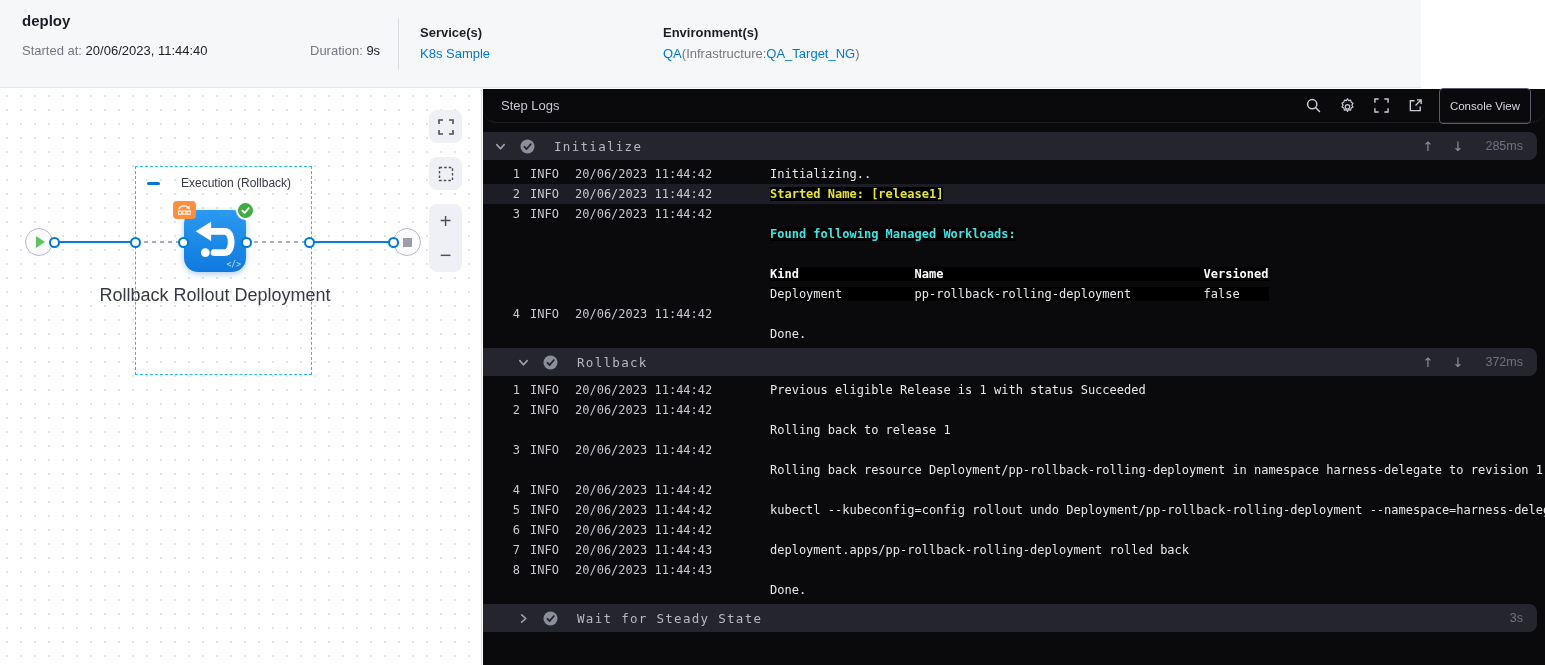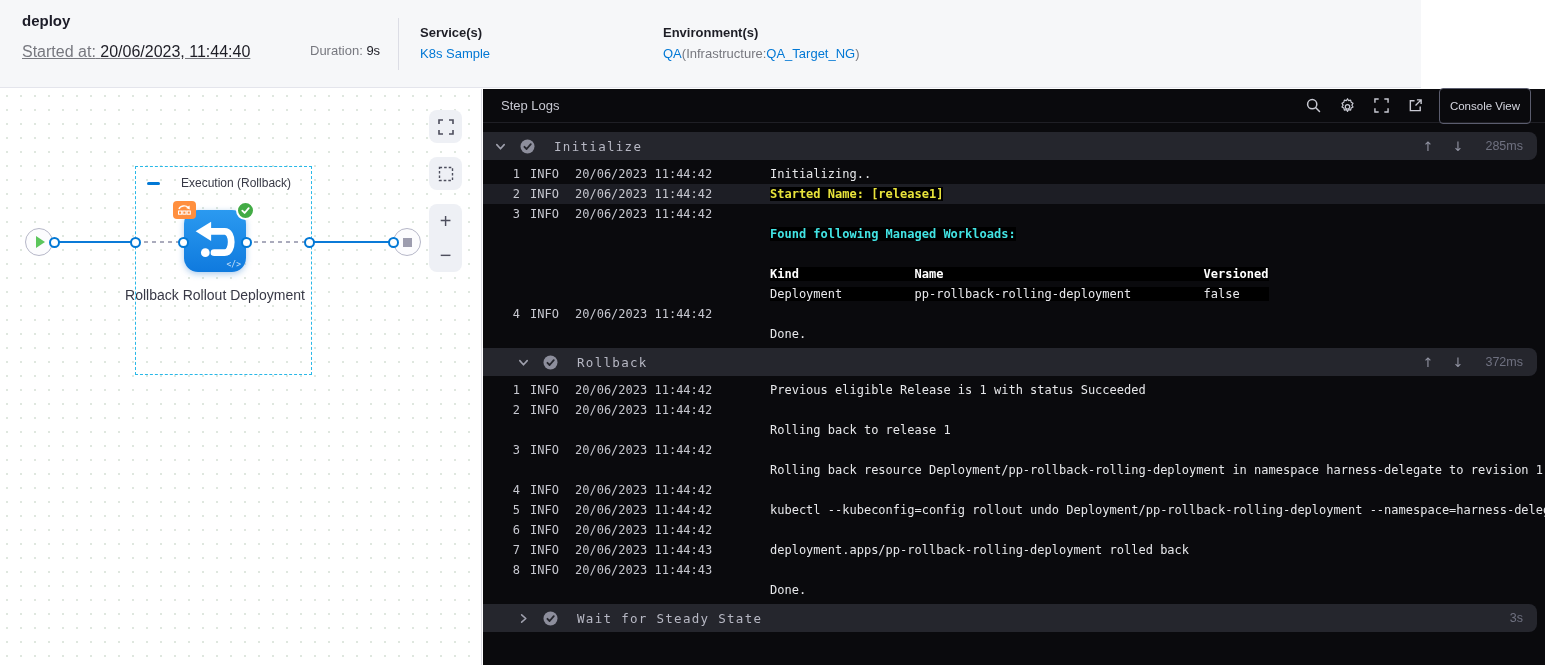--- a/index.html
+++ b/index.html
@@ -3,21 +3,21 @@
 <meta charset="utf-8">
 <style>
   * { margin:0; padding:0; box-sizing:border-box; }
   html,body { width:1545px; height:665px; overflow:hidden; background:#fff;
     font-family:"Liberation Sans","DejaVu Sans",sans-serif; }
 
   
   .top-header { position:absolute; left:0; top:0; width:1421px; height:88px;
     background:#f6f7f9; border-bottom:1px solid #e4e5ec; }
   .th-title { position:absolute; left:22px; top:12px; font-size:15px; font-weight:bold; color:#1c1c28; }
-  .th-started { position:absolute; left:22px; top:43px; font-size:16px; color:#77787f;text-decoration:underline; }
+  .th-started { position:absolute; left:22px; top:43px; font-size:13px; color:#77787f; }
   .th-started b, .th-duration b { color:#1e1e26; font-weight:normal; }
   .th-duration { position:absolute; left:310px; top:43px; font-size:13px; color:#77787f; }
   .th-divider { position:absolute; left:398px; top:18px; width:1px; height:52px; background:#dcdde5; }
   .th-col-label { font-size:13px; font-weight:600; color:#1e1e26; margin-bottom:6px; }
   .th-col { position:absolute; top:25px; font-size:13px; }
   .th-col.services { left:420px; }
   .th-col.environments { left:663px; }
   .link { color:#0278d5; cursor:pointer; }
   .muted { color:#77787f; }
 
@@ -46,33 +46,33 @@
   .stop-sq { width:9px; height:9px; background:#9d9daf; }
 
   .step-node { position:absolute; left:184px; top:121px; width:62px; height:62px; border-radius:14px;
     background:linear-gradient(180deg,#2b9af0,#0f7ade); box-shadow:0 2px 6px rgba(20,110,200,.35); }
   .step-node .code-glyph { position:absolute; right:5px; bottom:3px; font-size:8px; color:rgba(255,255,255,.75); font-family:"DejaVu Sans Mono",monospace; }
   .badge-rollout { position:absolute; left:-11px; top:-9px; width:23px; height:18px; background:#ff8f3e; border-radius:4px;
     display:flex; align-items:center; justify-content:center; }
   .badge-check { position:absolute; right:-9px; top:-9px; width:19px; height:19px; border-radius:50%;
     background:#42ab45; border:2px solid #fff; display:flex; align-items:center; justify-content:center; }
   .node-caption { position:absolute; left:84px; top:196px; width:262px; text-align:center;
-    font-size:14px; line-height:21px; color:#383946; }
+    font-size:18px; line-height:21px; color:#383946; }
 
   .canvas-btn { position:absolute; left:429px; width:33px; height:33px; background:#eef0f5;
     border-radius:8px; display:flex; align-items:center; justify-content:center; cursor:pointer; }
   .canvas-zoom { position:absolute; left:429px; top:115px; width:33px; height:68px; background:#eef0f5;
     border-radius:8px; display:flex; flex-direction:column; align-items:center; justify-content:space-around; }
   .zbtn { width:33px; height:30px; display:flex; align-items:center; justify-content:center;
     font-size:20px; color:#4d4e5d; cursor:pointer; font-weight:300; }
 
   
   .log-panel { position:absolute; left:483px; top:89px; width:1062px; height:576px; background:#0a0a0d; }
   .log-header { position:absolute; left:0; top:0; width:100%; height:34px; background:#0a0a0d;
-    border-bottom:1px solid #1f1f25; display:flex; align-items:center; padding:0 14px 0 18px; }
+    border-bottom:1px solid #1f1f25; display:flex; align-items:center; padding:0 14px 0 18px;border-radius:14px; }
   .log-header-title { font-size:13px; color:#c8c9d2; }
   .log-header-spacer { flex:1; }
   .hicon { width:34px; height:24px; display:flex; align-items:center; justify-content:center; cursor:pointer; }
   .console-view-btn { border:1px solid #5b5d6e; border-radius:4px; padding:11px 10px; font-size:11.5px;
     color:#d5d6df; cursor:pointer; margin-left:6px; white-space:nowrap; }
 
   .log-body { position:absolute; left:0; top:23px; width:100%; height:542px; overflow:hidden; padding-top:20px;
     font-family:"DejaVu Sans Mono","Liberation Mono",monospace; }
   .sec-header { height:28px; margin:0 8px 4px 0; background:#25262d; border-radius:0 8px 8px 0;
     display:flex; align-items:center; padding:0 14px 0 9px; cursor:pointer; }

